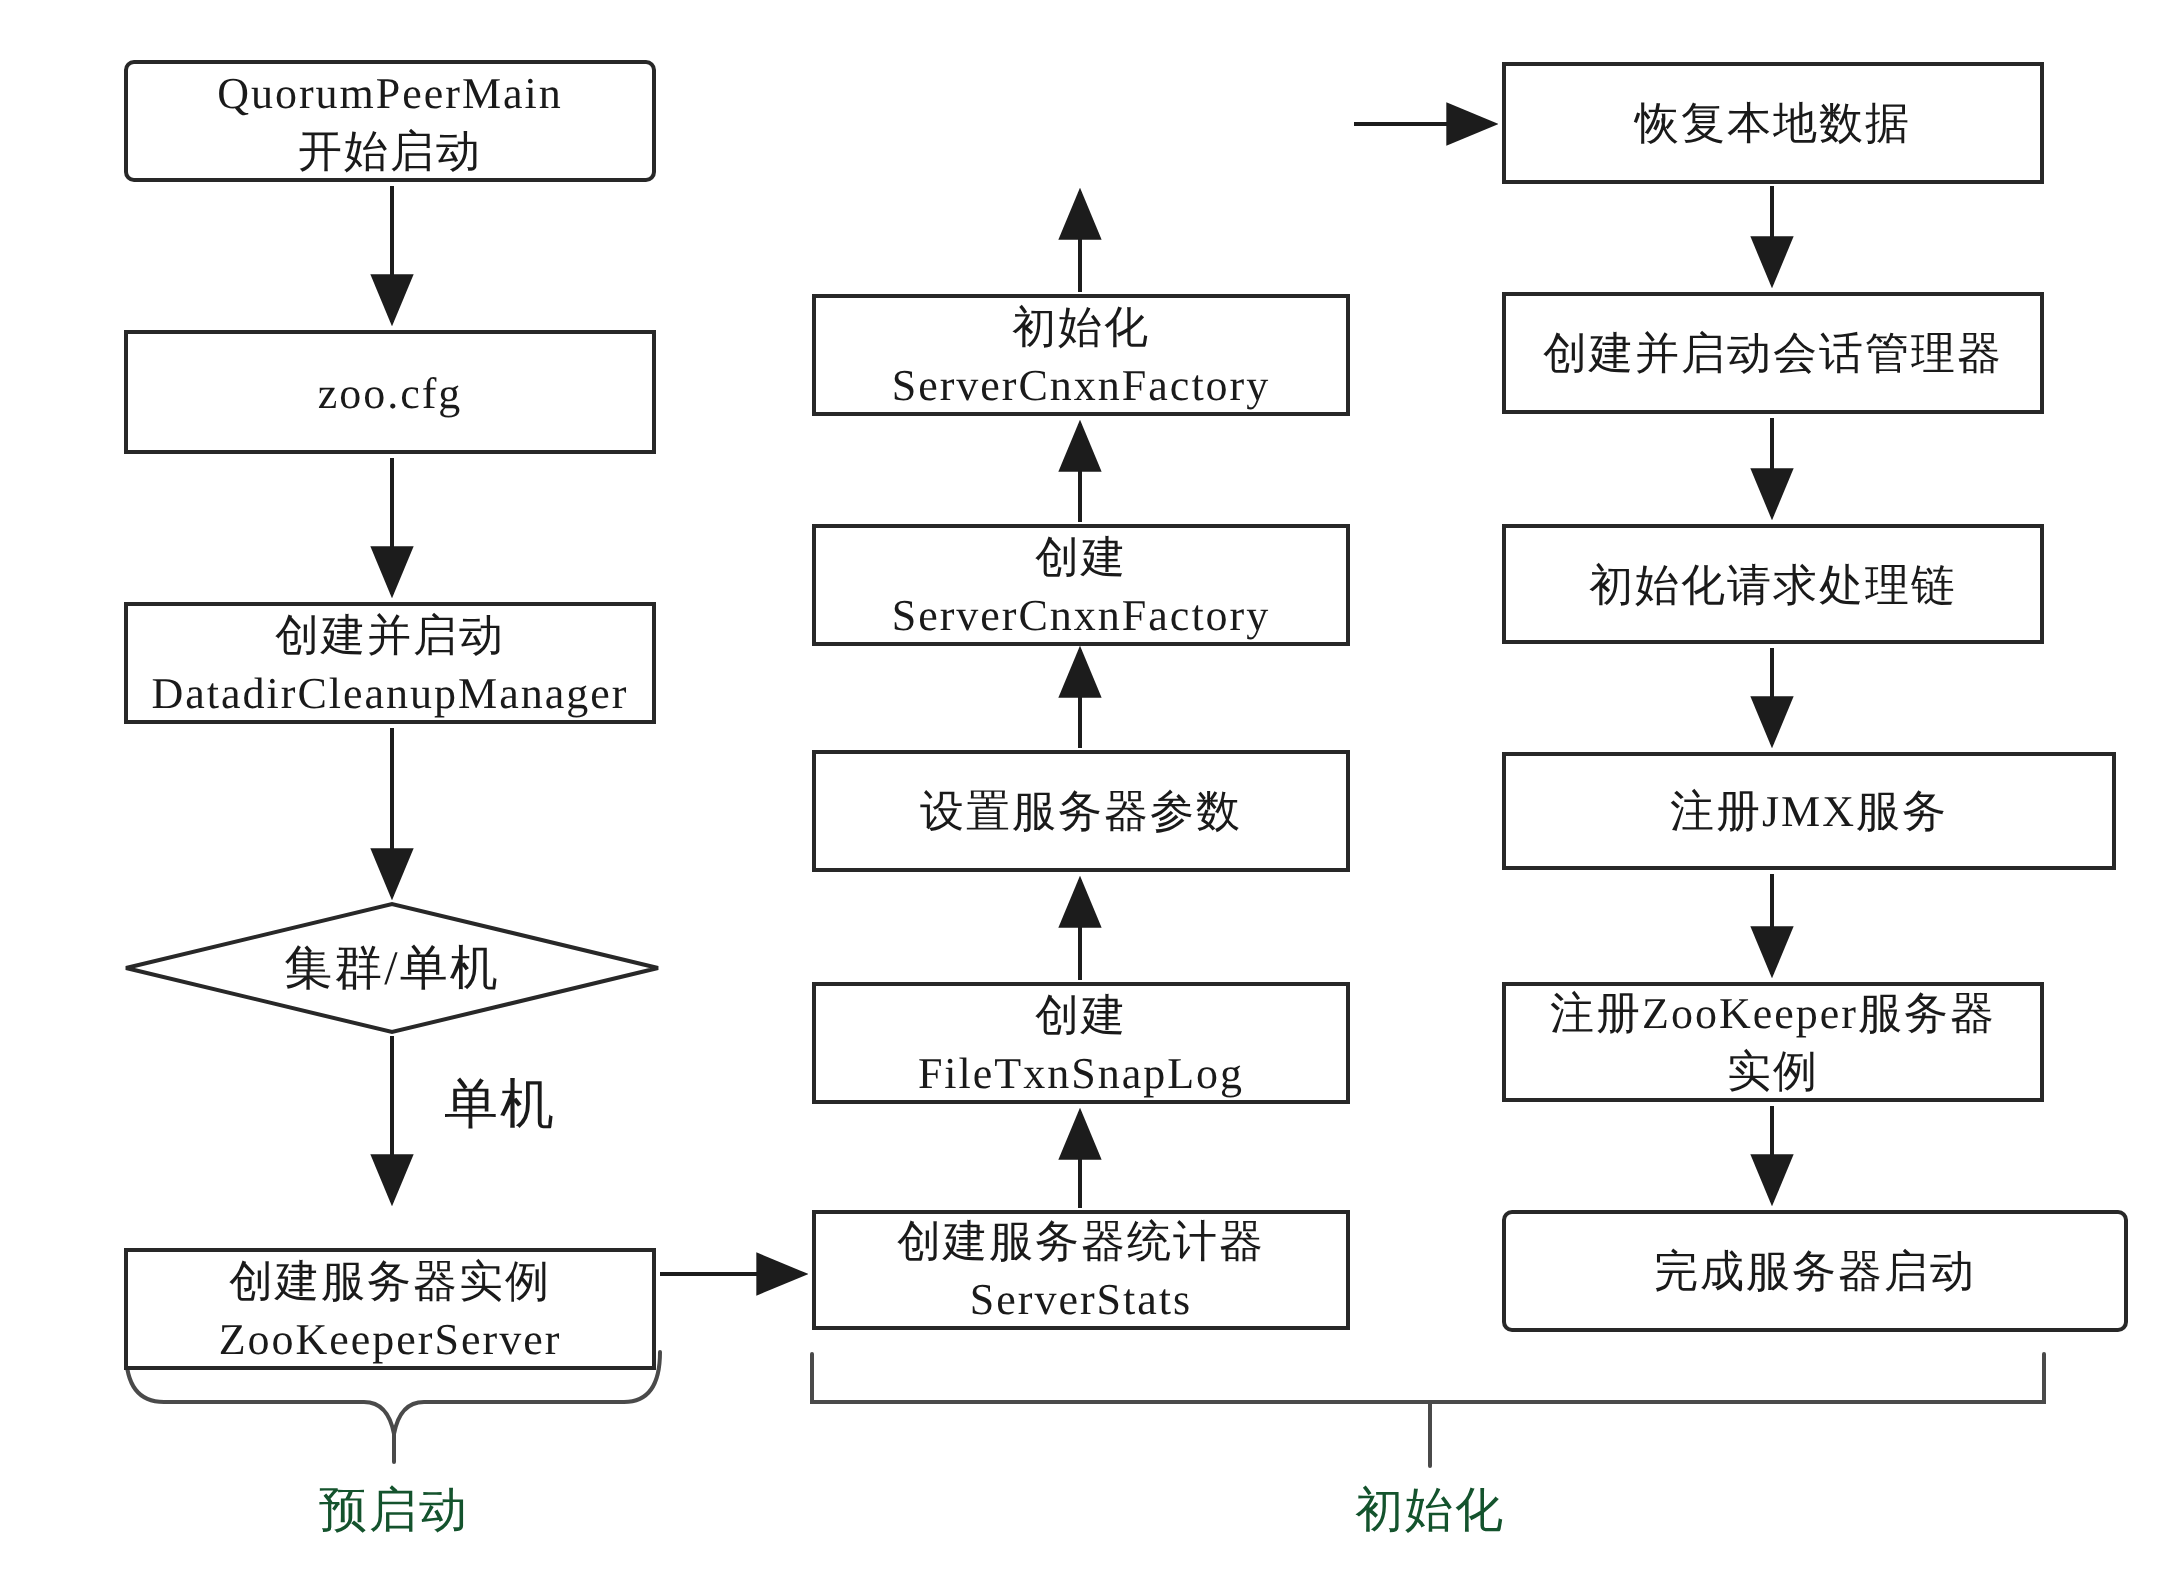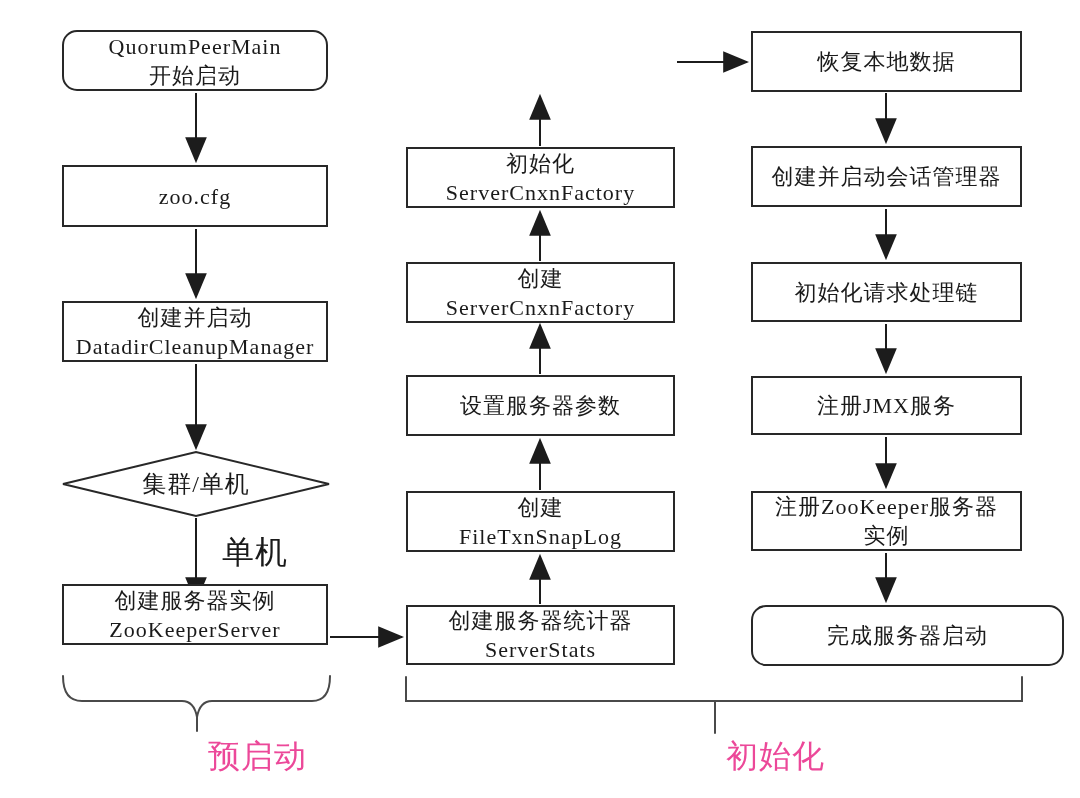--- a/index.html
+++ b/index.html
@@ -16,31 +16,31 @@
     position:absolute;z-index:2;
     box-sizing:border-box;
     border:2px solid #282828;
     background:#ffffff;
     display:flex;flex-direction:column;
     align-items:center;justify-content:center;
     text-align:center;
     font-size:22px;line-height:29px;
     letter-spacing:1px;
   }
-  .node.rounded{border-radius:15px;}
+  .node.rounded{border-radius:5px;}
   .free-label{
     position:absolute;z-index:2;
-    font-size:32px;line-height:30px;
+    font-size:27px;line-height:30px;
     letter-spacing:1px;
   }
   .phase-label{
     position:absolute;z-index:2;
-    width:220px;text-align:right;
-    font-size:32px;line-height:30px;
-    letter-spacing:1px;color:#ec4899;
+    width:220px;text-align:center;
+    font-size:24px;line-height:30px;
+    letter-spacing:1px;color:#14532d;
   }
   .diamond-text{
     position:absolute;z-index:2;
     display:flex;align-items:center;justify-content:center;
     font-size:24px;letter-spacing:1px;
   }
 </style>
 </head>
 <body>
 
@@ -101,21 +101,21 @@
     <span>创建并启动</span>
     <span>DatadirCleanupManager</span>
   </div>
 
   <div class="diamond-text" style="left:62px;top:452px;width:268px;height:64px">
     <span>集群/单机</span>
   </div>
 
   <div class="free-label" style="left:222px;top:537px">单机</div>
 
-  <div class="node" style="left:62px;top:584px;width:266px;height:61px">
+  <div class="node" style="left:62px;top:624px;width:266px;height:61px">
     <span>创建服务器实例</span>
     <span>ZooKeeperServer</span>
   </div>
 
 
   <div class="node" style="left:406px;top:147px;width:269px;height:61px">
     <span>初始化</span>
     <span>ServerCnxnFactory</span>
   </div>
 
@@ -143,21 +143,21 @@
   </div>
 
   <div class="node" style="left:751px;top:31px;width:271px;height:61px">
     <span>恢复本地数据</span>
   </div>
 
   <div class="node" style="left:751px;top:262px;width:271px;height:60px">
     <span>初始化请求处理链</span>
   </div>
 
-  <div class="node" style="left:751px;top:376px;width:271px;height:59px">
+  <div class="node" style="left:751px;top:376px;width:307px;height:59px">
     <span>注册JMX服务</span>
   </div>
 
   <div class="node" style="left:751px;top:491px;width:271px;height:60px">
     <span>注册ZooKeeper服务器</span>
     <span>实例</span>
   </div>
 
   <div class="node rounded" style="left:751px;top:605px;width:313px;height:61px">
     <span>完成服务器启动</span>

